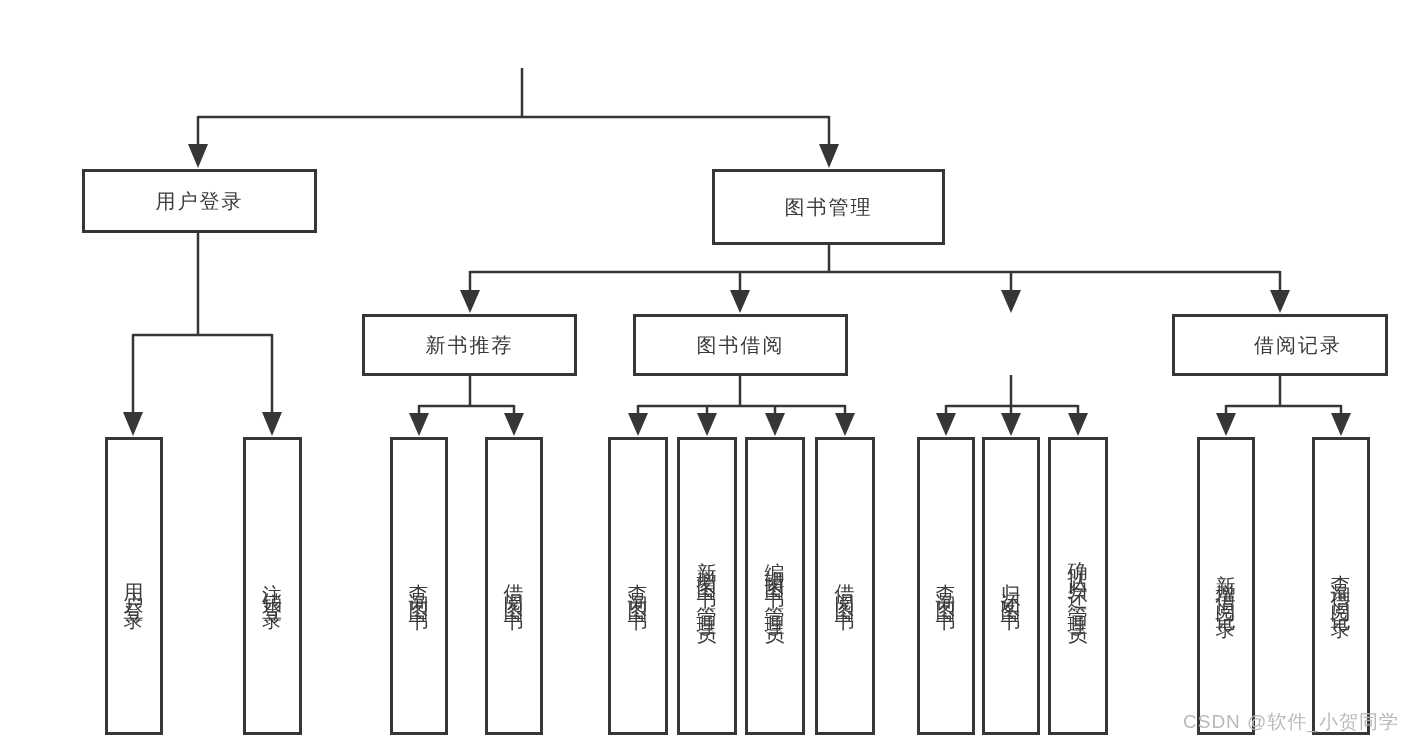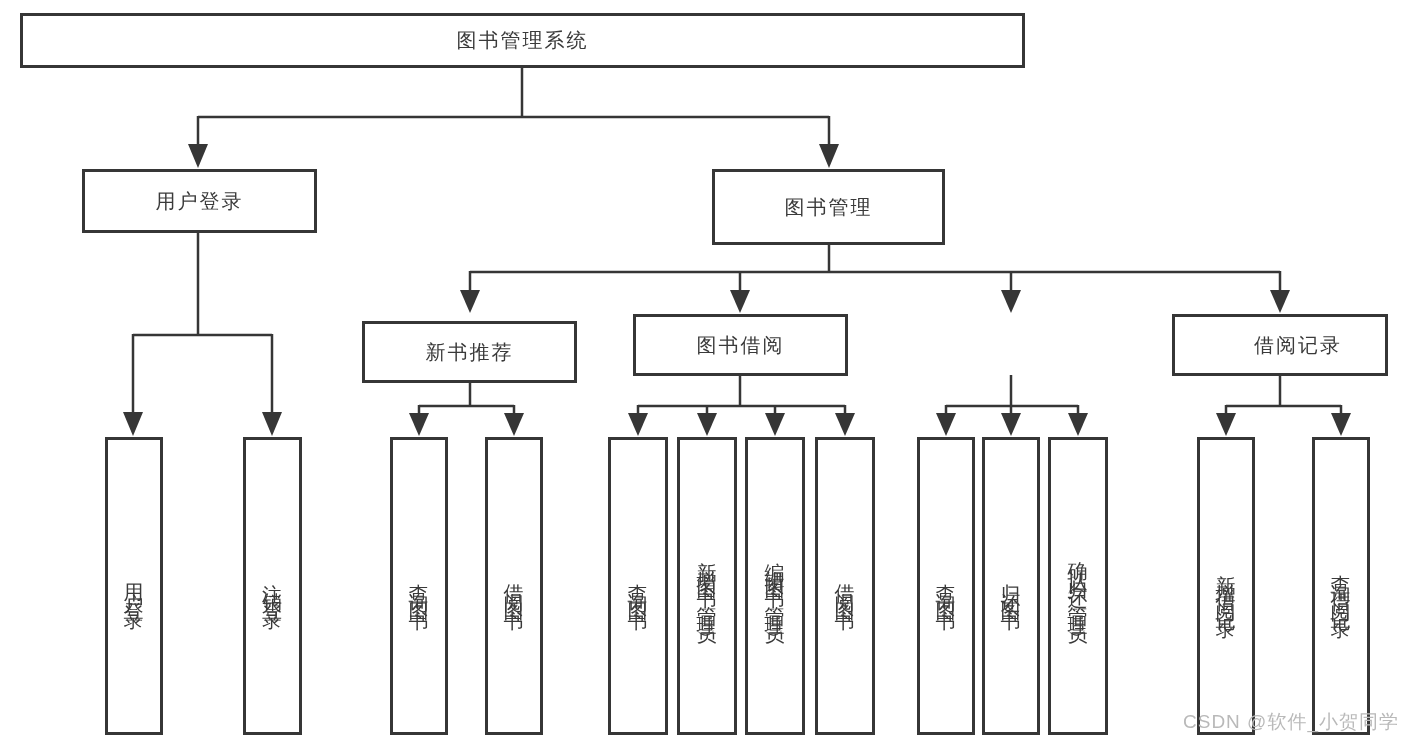--- a/index.html
+++ b/index.html
@@ -125,26 +125,25 @@
     <polygon points="1068,413 1088,413 1078,436"></polygon>
 
     <path d="M1280 375 V407"></path>
     <path d="M1226 406 H1341"></path>
     <path d="M1226 405 V415"></path>
     <polygon points="1216,413 1236,413 1226,436"></polygon>
     <path d="M1341 405 V415"></path>
     <polygon points="1331,413 1351,413 1341,436"></polygon>
   </svg>
 
-  <div class="node" style="left:20px; top:13px; width:1005px; height:55px;">图书管理系统</div>
 
   <div class="node" style="left:82px; top:169px; width:235px; height:64px;">用户登录</div>
   <div class="node" style="left:712px; top:169px; width:233px; height:76px;">图书管理</div>
 
-  <div class="node" style="left:362px; top:314px; width:215px; height:62px;margin-top:7px;">新书推荐</div>
+  <div class="node" style="left:362px; top:314px; width:215px; height:62px;">新书推荐</div>
   <div class="node" style="left:633px; top:314px; width:215px; height:62px;text-align:center;">图书借阅</div>
   <div class="node" style="left:1172px; top:314px; width:216px; height:62px;padding-left:36px;">借阅记录</div>
 
   <div class="vnode" style="left:105px; width:58px;">
     <span class="vtext">用户登录</span>
   </div>
   <div class="vnode" style="left:243px; width:59px;">
     <span class="vtext">注销登录</span>
   </div>
 

